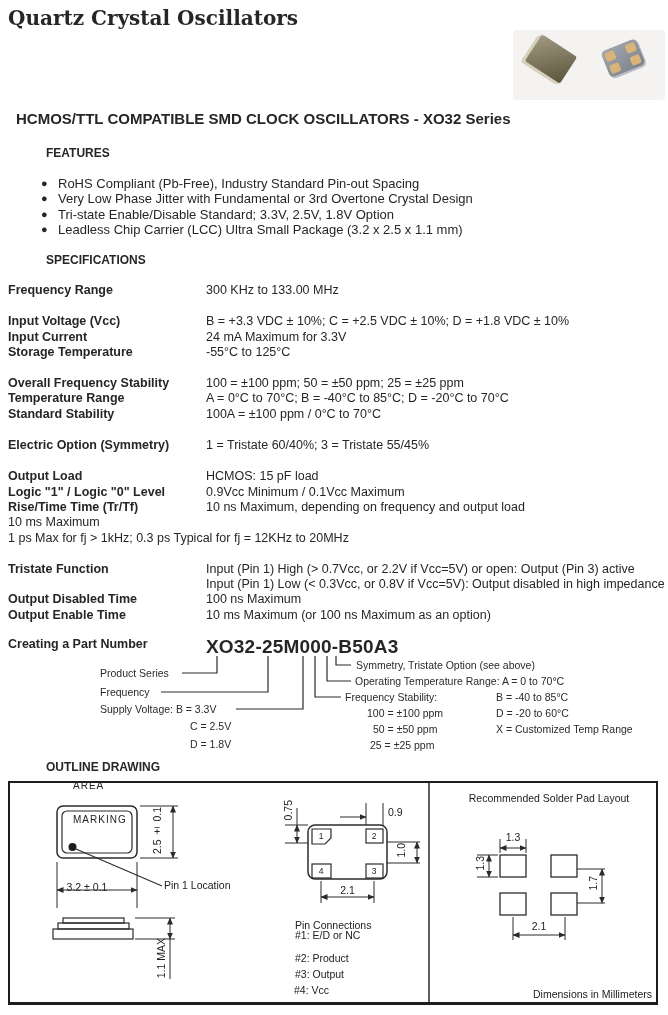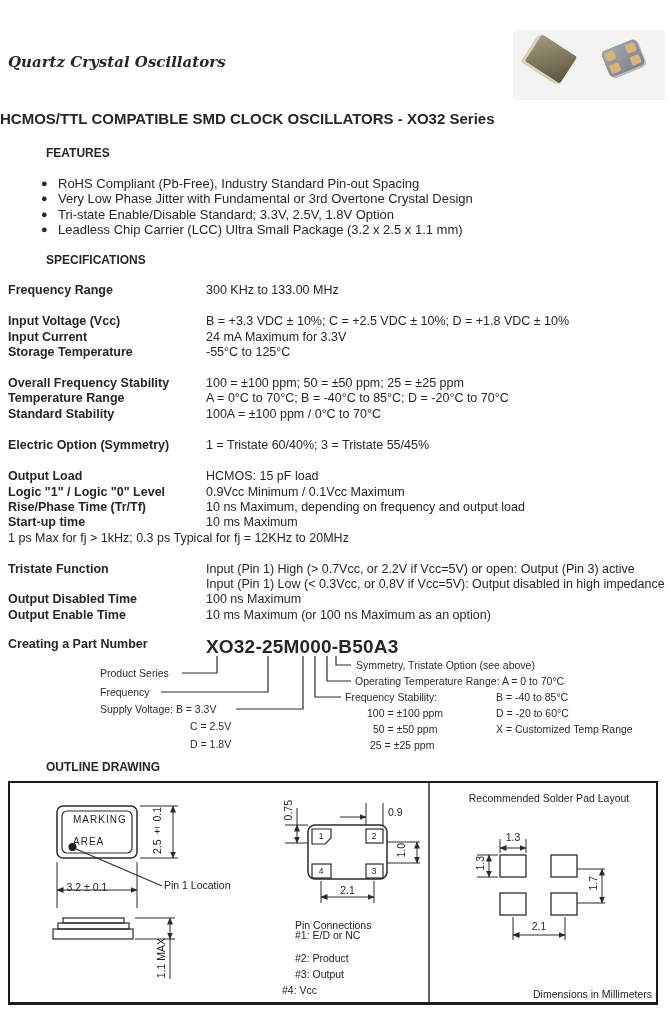--- a/index.html
+++ b/index.html
@@ -1,20 +1,20 @@
 <!DOCTYPE html>
 <html><head>
 <meta charset="utf-8">
 <style>
   html,body{margin:0;padding:0;background:#ffffff;}
   #page{position:relative;width:668px;height:1015px;background:#fff;overflow:hidden;
         font-family:"Liberation Sans",sans-serif;color:#262626;}
   .abs{position:absolute;}
   
-  .doc-title{font-family:"DejaVu Serif",serif;font-style:italic;font-weight:bold;font-size:15px;margin-top:47px;}
+  .doc-title{font-family:"DejaVu Serif",serif;font-weight:bold;font-size:20px;}
   .main-heading{font-weight:bold;font-size:15px;}
   .sec-heading{font-weight:bold;font-size:12px;padding-left:38px;}
   
   .feat-item{line-height:15.4px;font-size:13px;white-space:nowrap;}
   .feat-item .bullet{display:inline-block;width:17px;font-size:11px;vertical-align:1px;}
   
   .spec-row{display:flex;line-height:15.3px;font-size:12.5px;white-space:nowrap;}
   .spec-row .lab{width:198px;font-weight:bold;flex:0 0 198px;}
   .spec-row .val{flex:1;}
   .gap-after{margin-bottom:16px;}
@@ -50,21 +50,21 @@
   <div class="abs chip-area" style="left:513px;top:30px;width:152px;height:70px;">
     <div class="abs chip-top" style="left: 17px; top: 13px; width: 42px; height: 32px; transform: rotate(33deg); background-color: rgb(126, 116, 82);"></div>
     <div class="abs chip-bottom" style="left: 91px; top: 14px; width: 38px; height: 28px; transform: rotate(-22deg); background-color: rgb(142, 147, 158);">
       <div class="chip-pad" style="left: 3px; top: 3px; background-color: rgb(217, 180, 120);"></div>
       <div class="chip-pad" style="left: 25px; top: 3px; background-color: rgb(217, 180, 120);"></div>
       <div class="chip-pad" style="left: 3px; top: 16px; background-color: rgb(217, 180, 120);"></div>
       <div class="chip-pad" style="left: 25px; top: 16px; background-color: rgb(217, 180, 120);"></div>
     </div>
   </div>
 
-  <div class="abs main-heading" style="left:0;top:110px;">HCMOS/TTL COMPATIBLE SMD CLOCK OSCILLATORS - XO32 Series</div>
+  <div class="abs main-heading" style="left:16px;top:110px;">HCMOS/TTL COMPATIBLE SMD CLOCK OSCILLATORS - XO32 Series</div>
 
   <div class="abs sec-heading" style="left:8px;top:146px;">FEATURES</div>
   <div class="abs" style="left:41px;top:176px;">
     <div class="feat-item"><span class="bullet">●</span><span>RoHS Compliant (Pb-Free), Industry Standard Pin-out Spacing</span></div>
     <div class="feat-item"><span class="bullet">●</span><span>Very Low Phase Jitter with Fundamental or 3rd Overtone Crystal Design</span></div>
     <div class="feat-item"><span class="bullet">●</span><span>Tri-state Enable/Disable Standard;  3.3V, 2.5V, 1.8V Option</span></div>
     <div class="feat-item"><span class="bullet">●</span><span>Leadless Chip Carrier (LCC) Ultra Small Package (3.2 x 2.5 x 1.1 mm)</span></div>
   </div>
 
   <div class="abs sec-heading" style="left:8px;top:253px;">SPECIFICATIONS</div>
@@ -103,25 +103,24 @@
       </div>
     <div class="spec-row">
         <span class="lab">Output Load</span>
         <span class="val">HCMOS: 15 pF load</span>
       </div>
     <div class="spec-row">
         <span class="lab">Logic "1" / Logic "0" Level</span>
         <span class="val">0.9Vcc Minimum / 0.1Vcc Maximum</span>
       </div>
     <div class="spec-row">
-        <span class="lab">Rise/Phase Time (Tr/Tf)</span>
+        <span class="lab">Rise/Time Time (Tr/Tf)</span>
         <span class="val">10 ns Maximum, depending on frequency and output load</span>
       </div>
     <div class="spec-row">
-        <span class="lab">Start-up time</span>
         <span class="val">10 ms Maximum</span>
       </div>
     <div class="spec-row gap-after">
         <span class="val">1 ps Max for fj &gt; 1kHz;  0.3 ps Typical for fj = 12KHz to 20MHz</span>
       </div>
     <div class="spec-row">
         <span class="lab">Tristate Function</span>
         <span class="val">Input (Pin 1) High (&gt; 0.7Vcc, or 2.2V if Vcc=5V) or open: Output (Pin 3) active</span>
       </div>
     <div class="spec-row">
@@ -230,21 +229,21 @@
     <line x1="479" y1="72" x2="479" y2="94" stroke-width="1" marker-start="url(#as)" marker-end="url(#ae)"></line>
     <line x1="567" y1="86" x2="595" y2="86" stroke-width="1"></line>
     <line x1="567" y1="120" x2="595" y2="120" stroke-width="1"></line>
     <line x1="592" y1="86" x2="592" y2="120" stroke-width="1" marker-start="url(#as)" marker-end="url(#ae)"></line>
     <line x1="503" y1="134" x2="503" y2="157" stroke-width="1"></line>
     <line x1="555" y1="134" x2="555" y2="157" stroke-width="1"></line>
     <line x1="503" y1="152" x2="555" y2="152" stroke-width="1" marker-start="url(#as)" marker-end="url(#ae)"></line>
   </svg>
 
   <div class="abs small-label" style="left:73px;top:814px;letter-spacing:1px;">MARKING</div>
-  <div class="abs small-label" style="left:73px;top:836px;letter-spacing:1px;">AREA</div>
+  <div class="abs small-label" style="left:73px;top:780px;letter-spacing:1px;">AREA</div>
   <div class="abs dim-label vtext" style="left:151px;top:807px;">2.5 ± 0.1</div>
   <div class="abs dim-label center" style="left:57px;top:874px;width:60px;margin-top:7px;">3.2 ± 0.1</div>
   <div class="abs dim-label" style="left:164px;top:879px;">Pin 1 Location</div>
 
   <div class="abs dim-label vtext" style="left:155px;top:938px;">1.1 MAX</div>
   <div class="abs small-label" style="left:17px;top:990px;margin-top:38px;">All dimensions are typical unless otherwise specified</div>
 
   <div class="abs dim-label vtext" style="left:282px;top:800px;">0.75</div>
   <div class="abs dim-label" style="left:388px;top:806px;">0.9</div>
   <div class="abs dim-label vtext" style="left:395px;top:843px;">1.0</div>
@@ -257,16 +256,16 @@
   <div class="abs draw-label center" style="left:440px;top:792px;width:218px;">Recommended Solder Pad Layout</div>
   <div class="abs dim-label center" style="left:500px;top:831px;width:26px;">1.3</div>
   <div class="abs dim-label vtext" style="left:474px;top:856px;">1.3</div>
   <div class="abs dim-label vtext" style="left:587px;top:876px;">1.7</div>
   <div class="abs dim-label center" style="left:513px;top:920px;width:52px;">2.1</div>
 
   <div class="abs draw-label" style="left:295px;top:919px;">Pin Connections</div>
   <div class="abs draw-label" style="left:295px;top:896px;margin-top:33px;">#1: E/D or NC</div>
   <div class="abs draw-label" style="left:295px;top:952px;">#2: Product</div>
   <div class="abs draw-label" style="left:295px;top:968px;">#3: Output</div>
-  <div class="abs draw-label" style="left:282px;top:984px;">#4: Vcc</div>
+  <div class="abs draw-label" style="left:294px;top:984px;">#4: Vcc</div>
   <div class="abs draw-label right" style="left:480px;top:988px;width:172px;">Dimensions in Millimeters</div>
 
 </div>
 
 </body></html>

